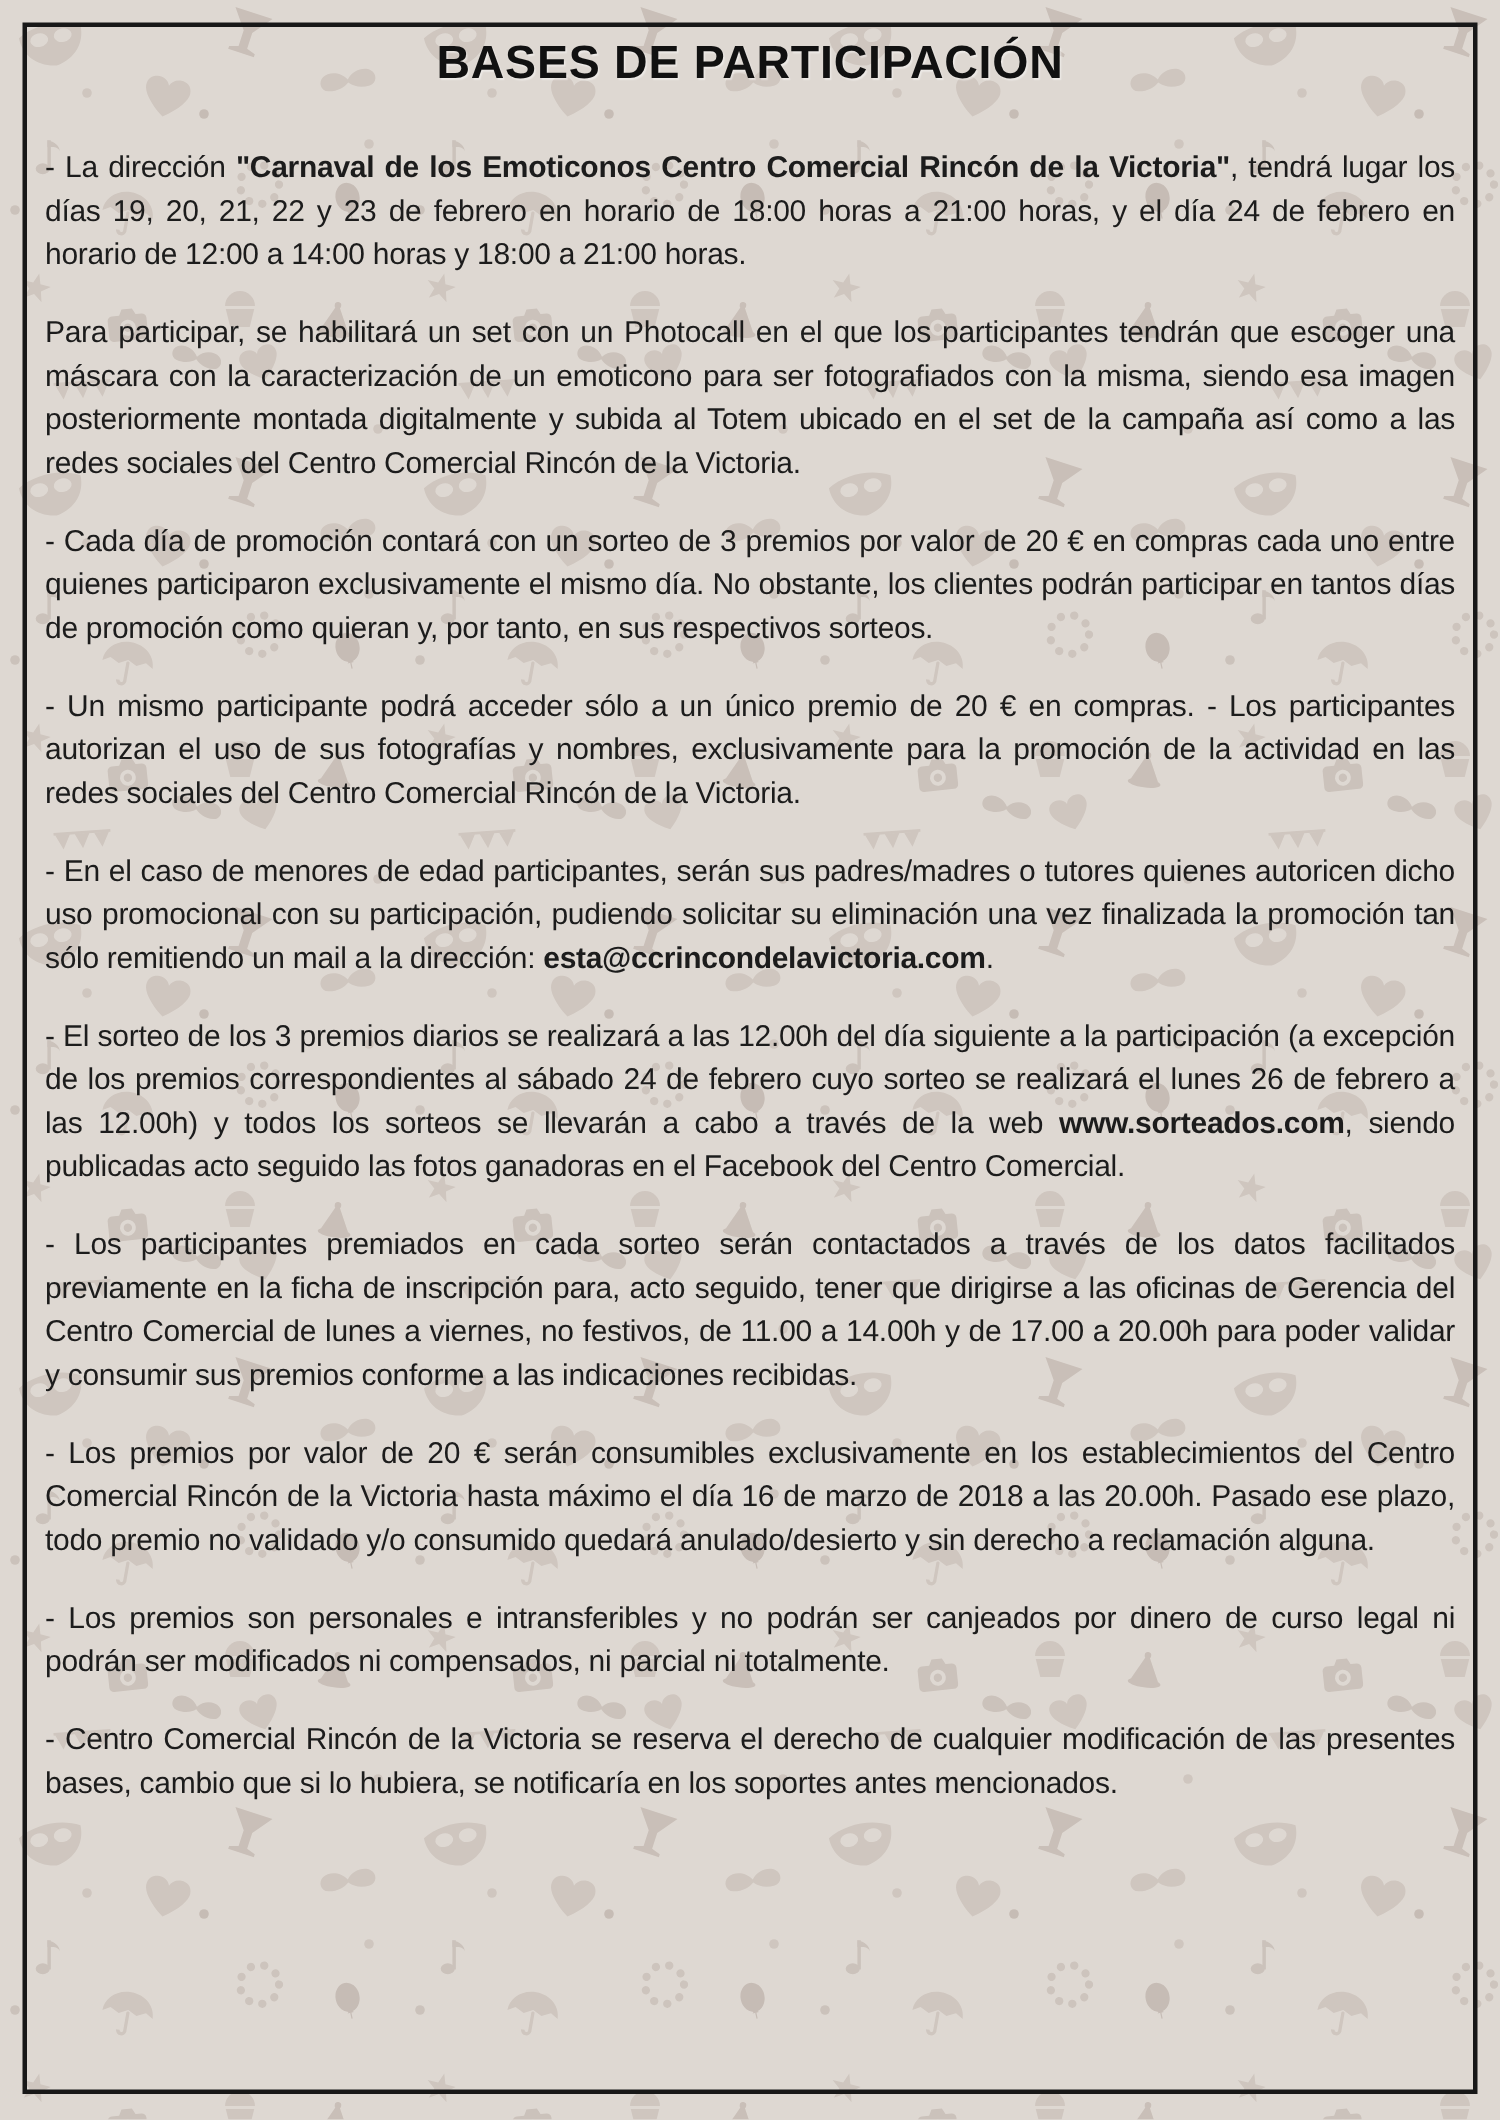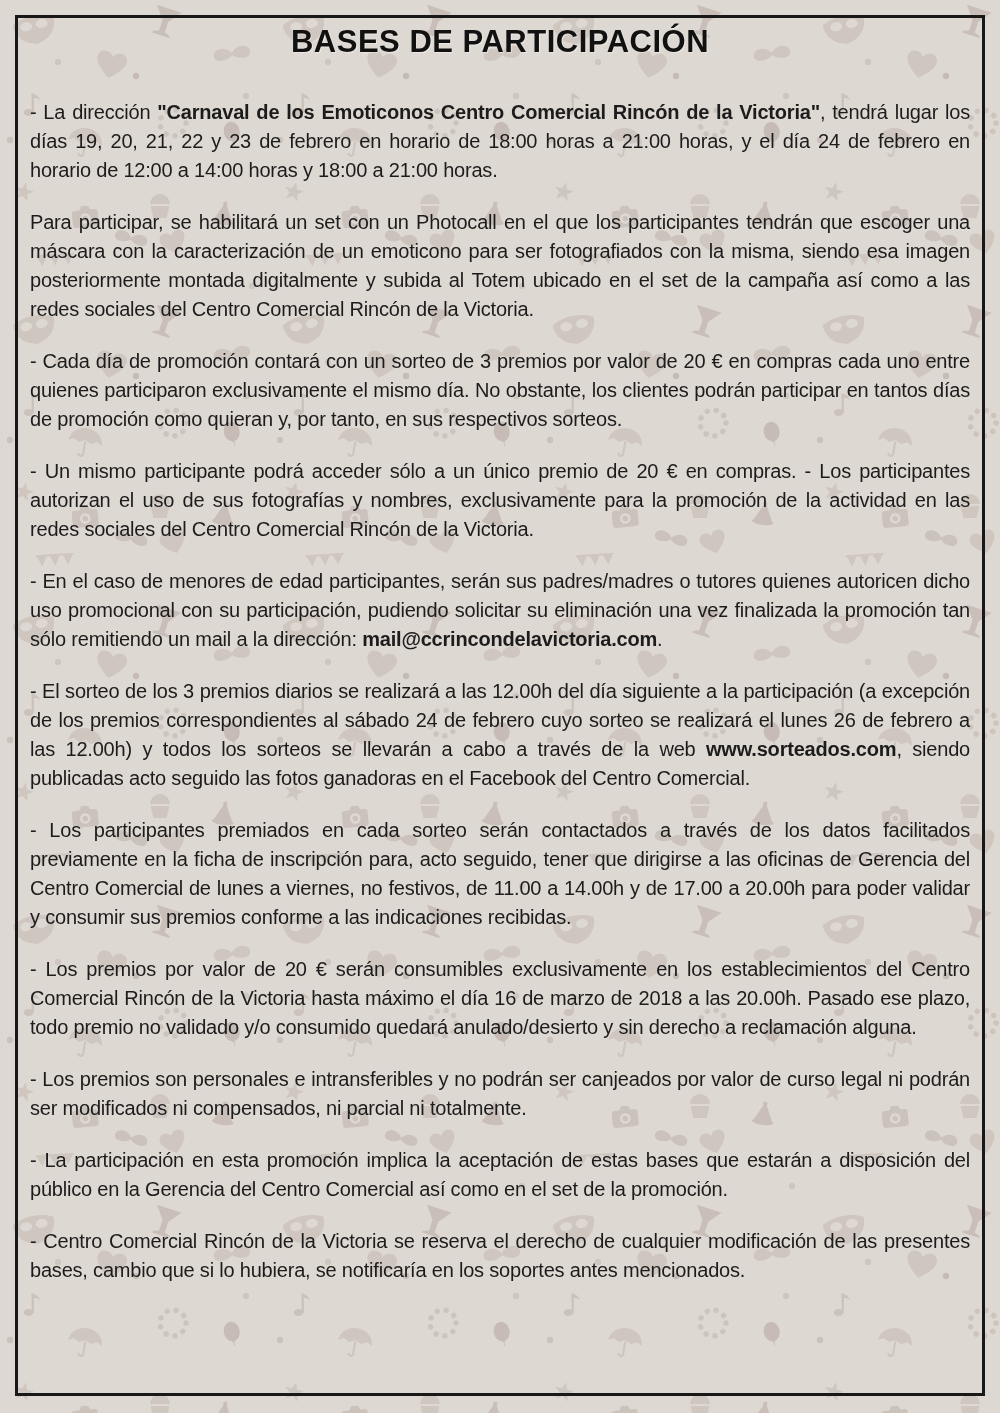--- a/index.html
+++ b/index.html
@@ -132,23 +132,22 @@
 
   <div class="frame"></div>
 
   <div class="content">
     <h1 class="doc-title">BASES DE PARTICIPACIÓN</h1>
     <div class="terms">
         <p><span>- La dirección </span><b>"Carnaval de los Emoticonos Centro Comercial Rincón de la Victoria"</b><span>, tendrá lugar los días 19, 20, 21, 22 y 23 de febrero en horario de 18:00 horas a 21:00 horas, y el día 24 de febrero en horario de 12:00 a 14:00 horas y 18:00 a 21:00 horas.</span></p>
         <p><span>Para participar, se habilitará un set con un Photocall en el que los participantes tendrán que escoger una máscara con la caracterización de un emoticono para ser fotografiados con la misma, siendo esa imagen posteriormente montada digitalmente y subida al Totem ubicado en el set de la campaña así como a las redes sociales del Centro Comercial Rincón de la Victoria.</span></p>
         <p><span>- Cada día de promoción contará con un sorteo de 3 premios por valor de 20 € en compras cada uno entre quienes participaron exclusivamente el mismo día. No obstante, los clientes podrán participar en tantos días de promoción como quieran y, por tanto, en sus respectivos sorteos.</span></p>
         <p><span>- Un mismo participante podrá acceder sólo a un único premio de 20 € en compras. - Los participantes autorizan el uso de sus fotografías y nombres, exclusivamente para la promoción de la actividad en las redes sociales del Centro Comercial Rincón de la Victoria.</span></p>
-        <p><span>- En el caso de menores de edad participantes, serán sus padres/madres o tutores quienes autoricen dicho uso promocional con su participación, pudiendo solicitar su eliminación una vez finalizada la promoción tan sólo remitiendo un mail a la dirección: </span><b>mail@ccrincondelavictoria.com</b><span>.</span></p>
+        <p><span>- En el caso de menores de edad participantes, serán sus padres/madres o tutores quienes autoricen dicho uso promocional con su participación, pudiendo solicitar su eliminación una vez finalizada la promoción tan sólo remitiendo un mail a la dirección: </span><b>esta@ccrincondelavictoria.com</b><span>.</span></p>
         <p><span>- El sorteo de los 3 premios diarios se realizará a las 12.00h del día siguiente a la participación (a excepción de los premios correspondientes al sábado 24 de febrero cuyo sorteo se realizará el lunes 26 de febrero a las 12.00h) y todos los sorteos se llevarán a cabo a través de la web </span><b>www.sorteados.com</b><span>, siendo publicadas acto seguido las fotos ganadoras en el Facebook del Centro Comercial.</span></p>
         <p><span>- Los participantes premiados en cada sorteo serán contactados a través de los datos facilitados previamente en la ficha de inscripción para, acto seguido, tener que dirigirse a las oficinas de Gerencia del Centro Comercial de lunes a viernes, no festivos, de 11.00 a 14.00h y de 17.00 a 20.00h para poder validar y consumir sus premios conforme a las indicaciones recibidas.</span></p>
         <p><span>- Los premios por valor de 20 € serán consumibles exclusivamente en los establecimientos del Centro Comercial Rincón de la Victoria hasta máximo el día 16 de marzo de 2018 a las 20.00h. Pasado ese plazo, todo premio no validado y/o consumido quedará anulado/desierto y sin derecho a reclamación alguna.</span></p>
-        <p><span>- Los premios son personales e intransferibles y no podrán ser canjeados por valor de curso legal ni podrán ser modificados ni compensados, ni parcial ni totalmente.</span></p>
-        <p><span>- La participación en esta promoción implica la aceptación de estas bases que estarán a disposición del público en la Gerencia del Centro Comercial así como en el set de la promoción.</span></p>
+        <p><span>- Los premios son personales e intransferibles y no podrán ser canjeados por dinero de curso legal ni podrán ser modificados ni compensados, ni parcial ni totalmente.</span></p>
         <p><span>- Centro Comercial Rincón de la Victoria se reserva el derecho de cualquier modificación de las presentes bases, cambio que si lo hubiera, se notificaría en los soportes antes mencionados.</span></p>
       </div>
   </div>
 
 </div>
 
 </body></html>

